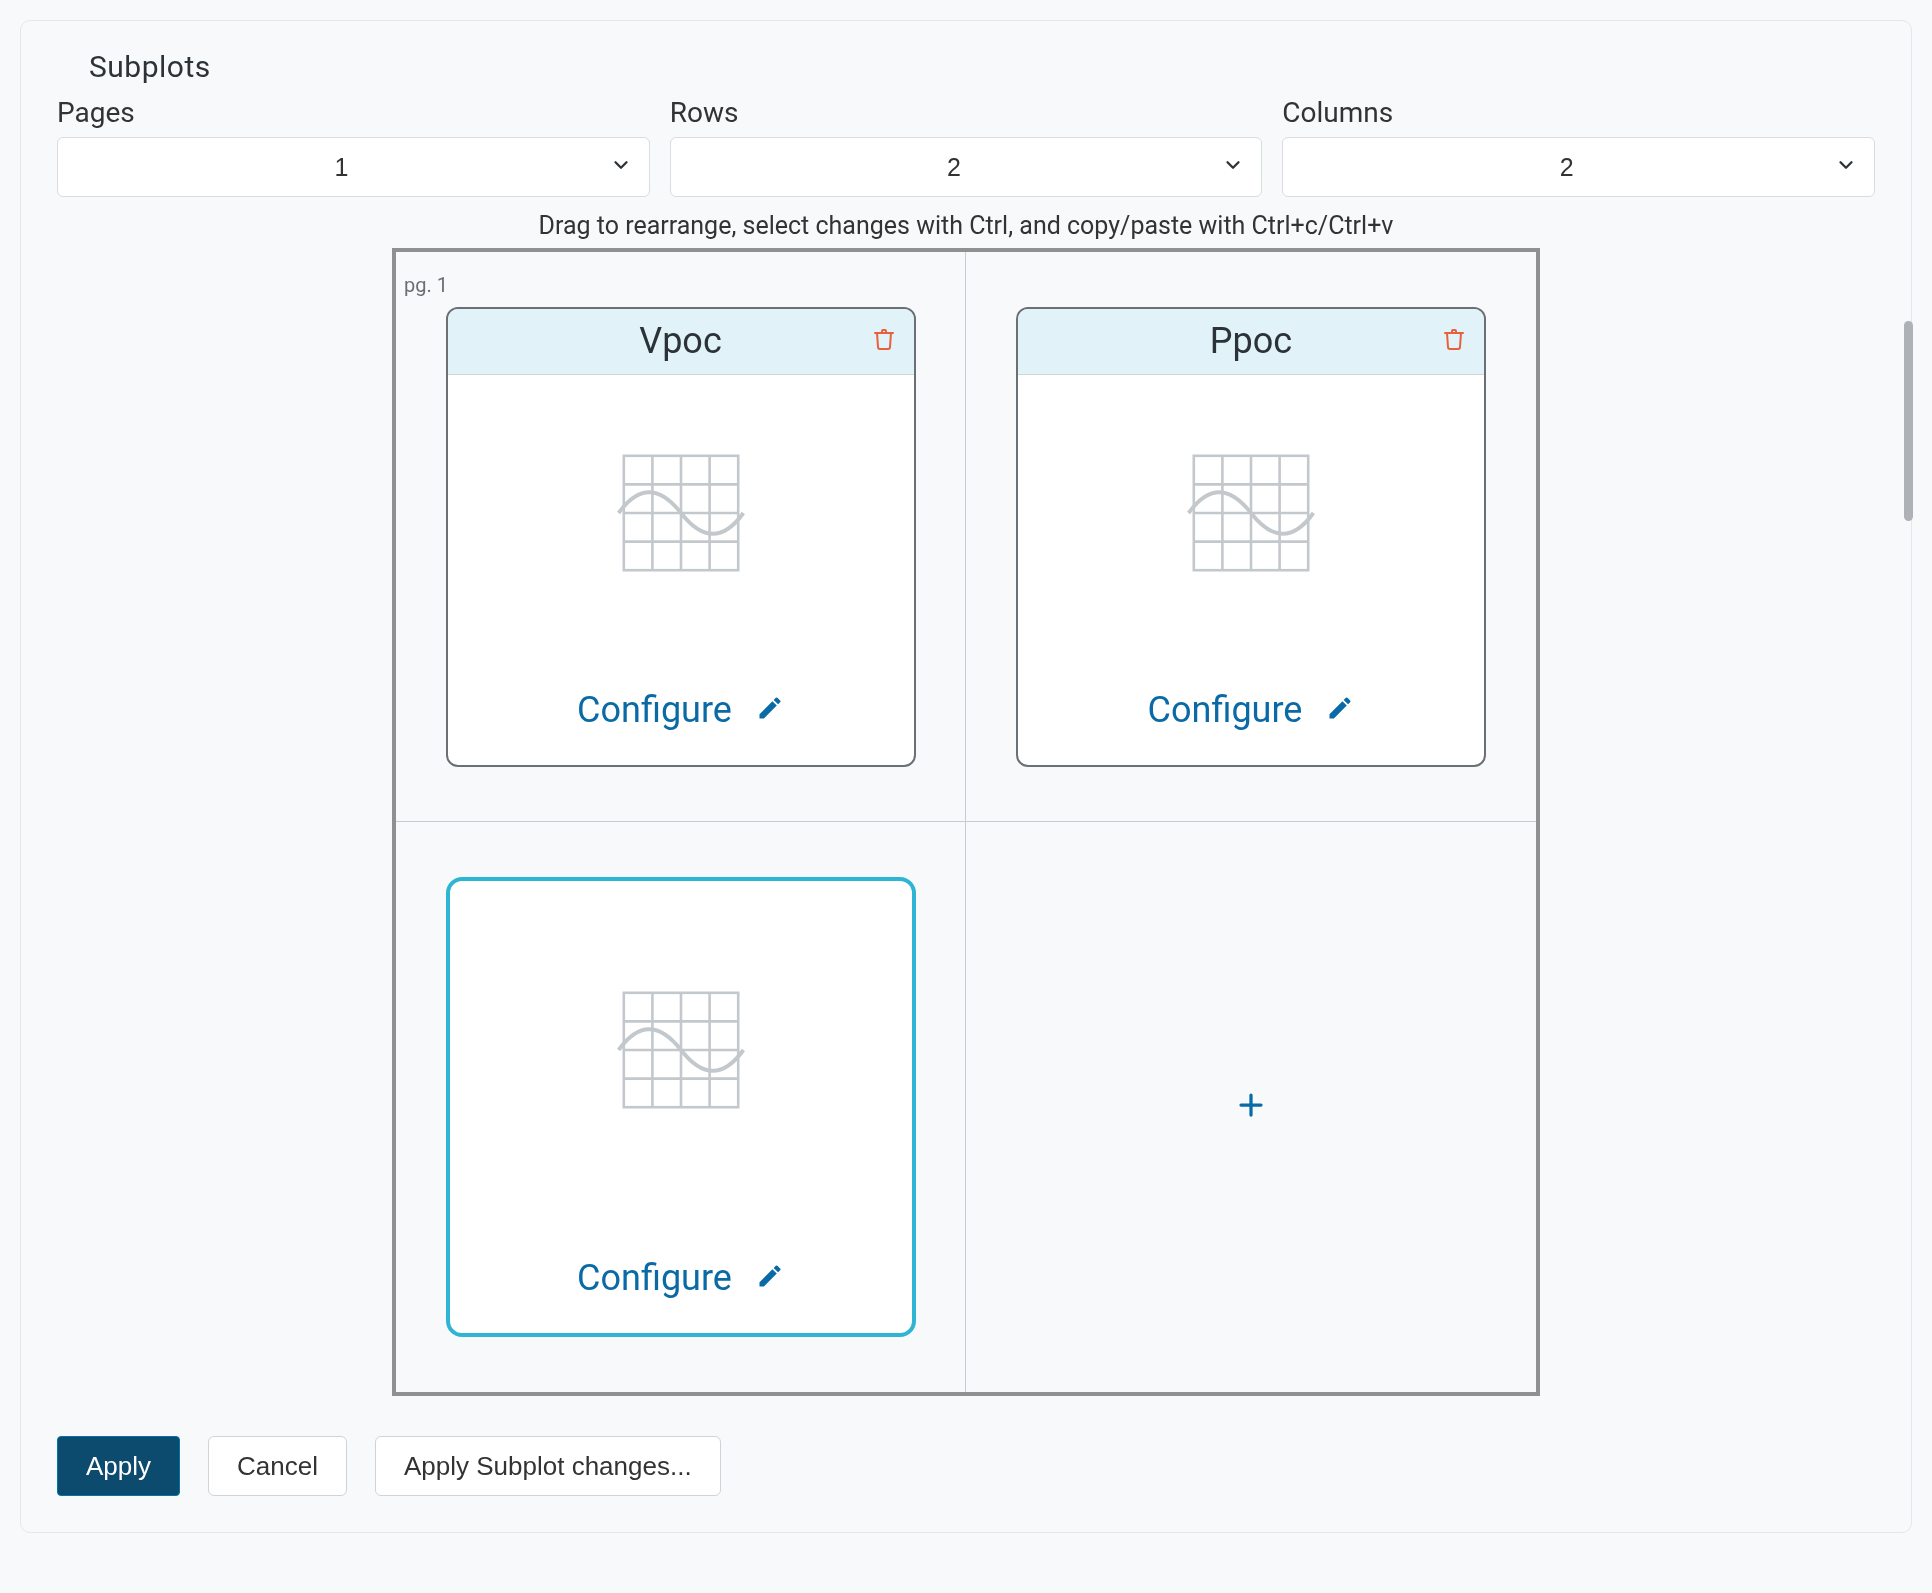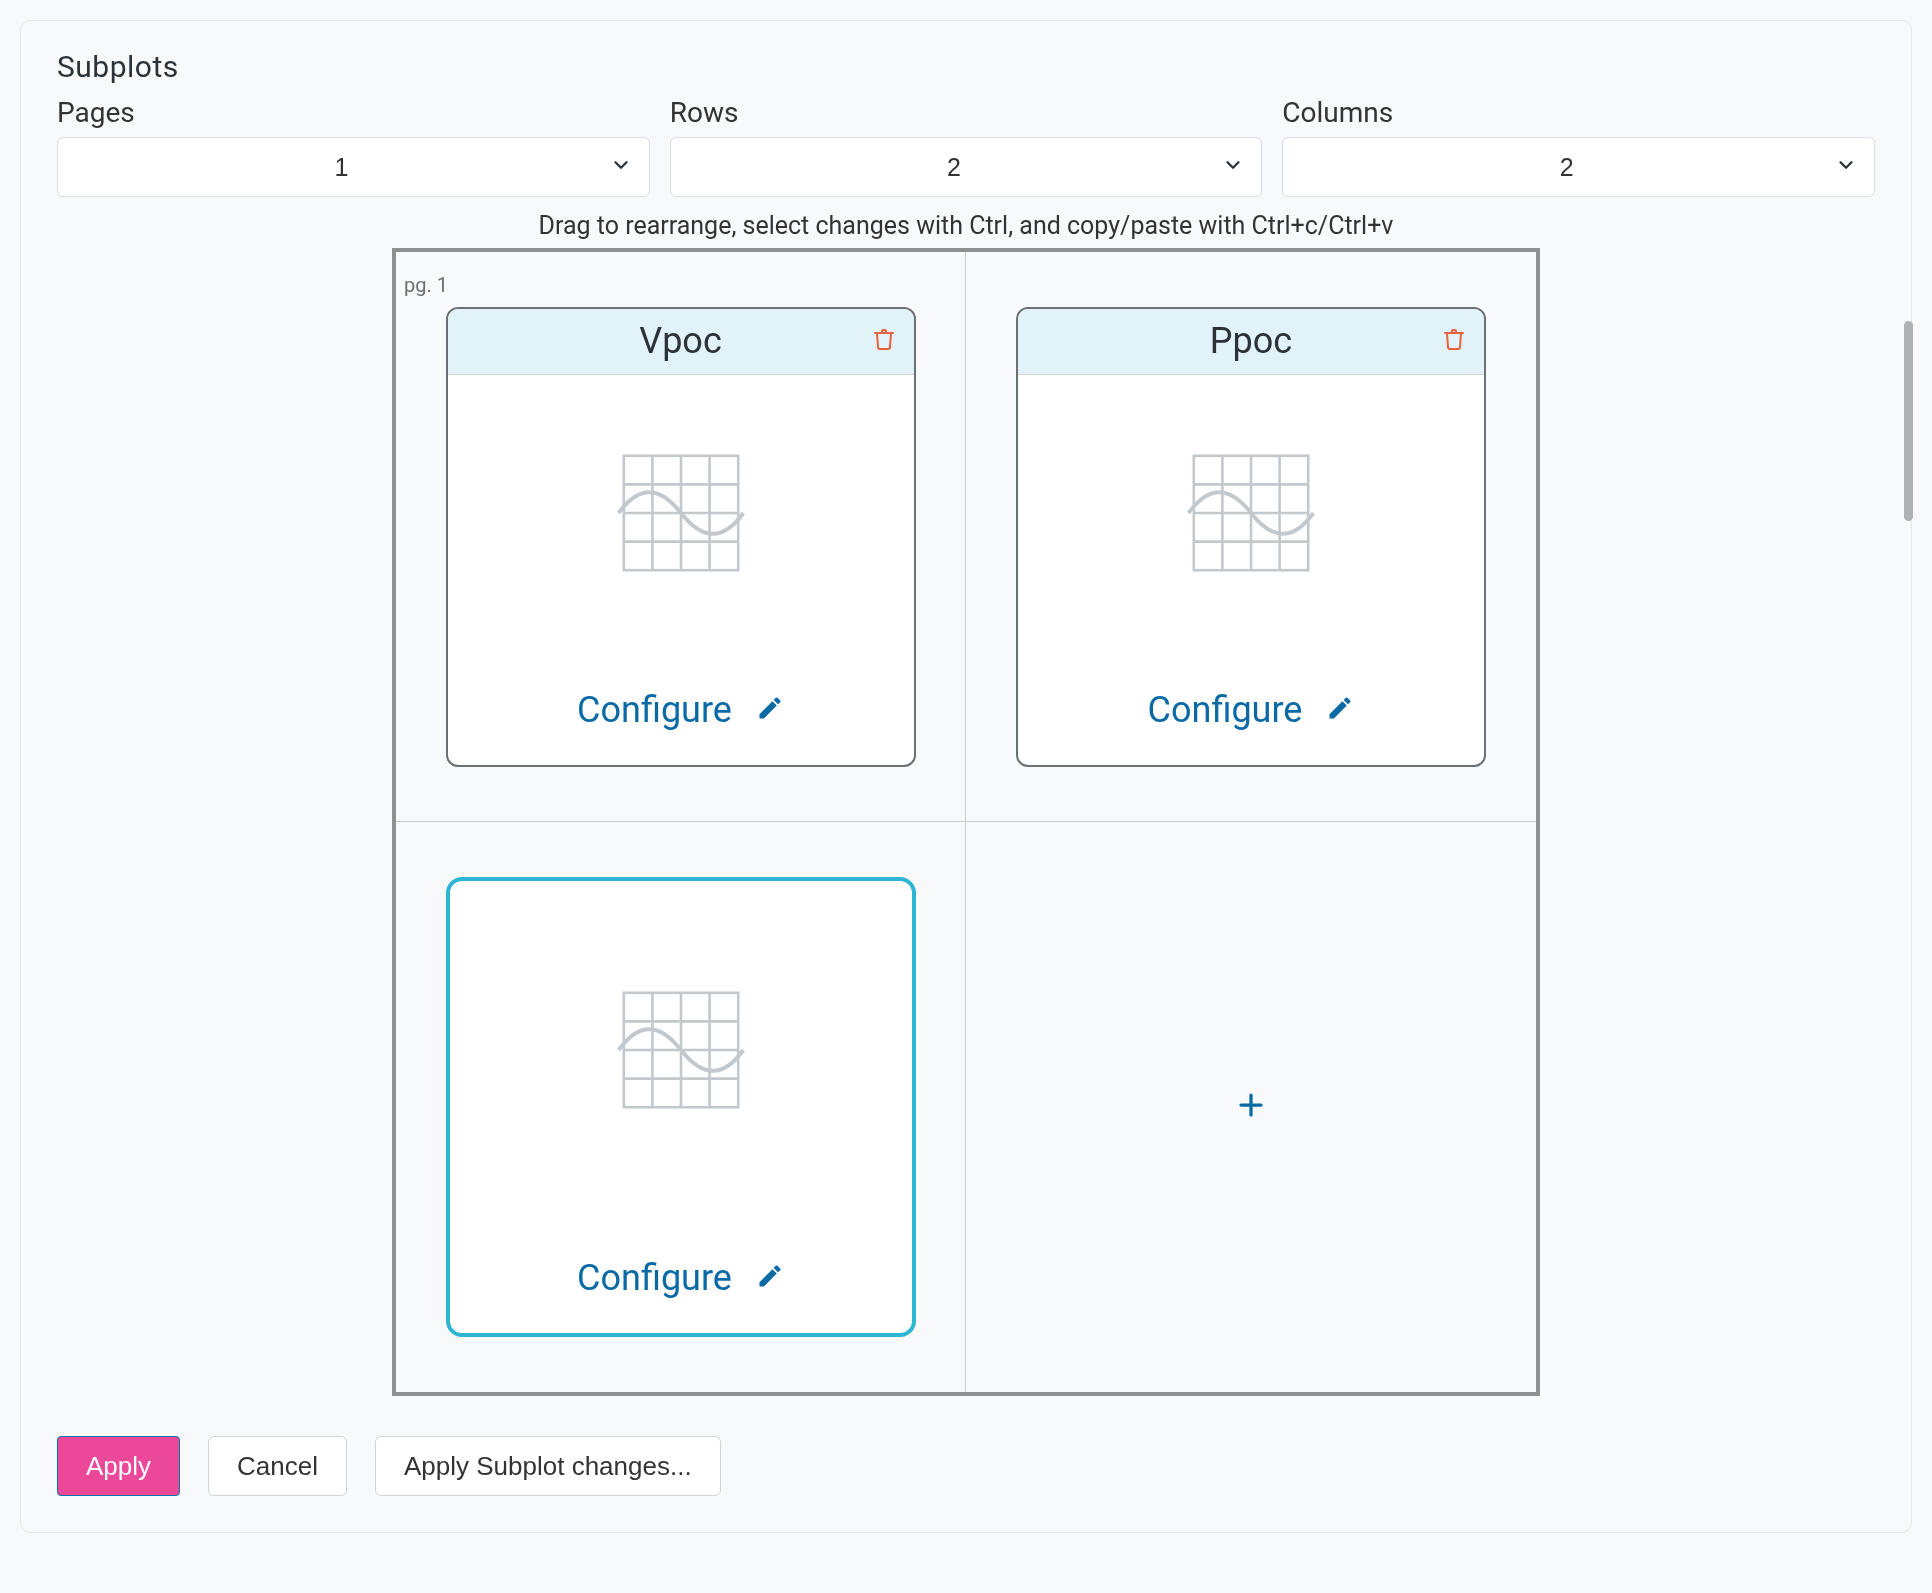--- a/index.html
+++ b/index.html
@@ -15,20 +15,21 @@
       border-radius: 10px;
       padding: 28px 36px 36px 36px;
       position: relative;
     }
     .panel-title {
       font-size: 30px;
       font-weight: 400;
       color: #2c3338;
       margin-bottom: 12px;
       letter-spacing: 0.5px;
+      margin-left: 32px;
     }
     .controls-row {
       display: flex;
       gap: 20px;
       margin-bottom: 14px;
     }
     .control {
       flex: 1;
       display: flex;
       flex-direction: column;
@@ -172,21 +173,21 @@
       padding: 0 28px;
       border-radius: 4px;
       font-size: 26px;
       cursor: pointer;
       display: inline-flex;
       align-items: center;
       border: 1px solid transparent;
       background: #fff;
     }
     .btn-primary {
-      background: #ec4899;
+      background: #0c4a6e;
       color: #fff;
       border: 1px solid #0076a8;
     }
     .btn-secondary {
       background: #fff;
       color: #333;
       border: 1px solid #cfd4d9;
       border-radius: 6px;
     }
     .scrollbar-thumb {

